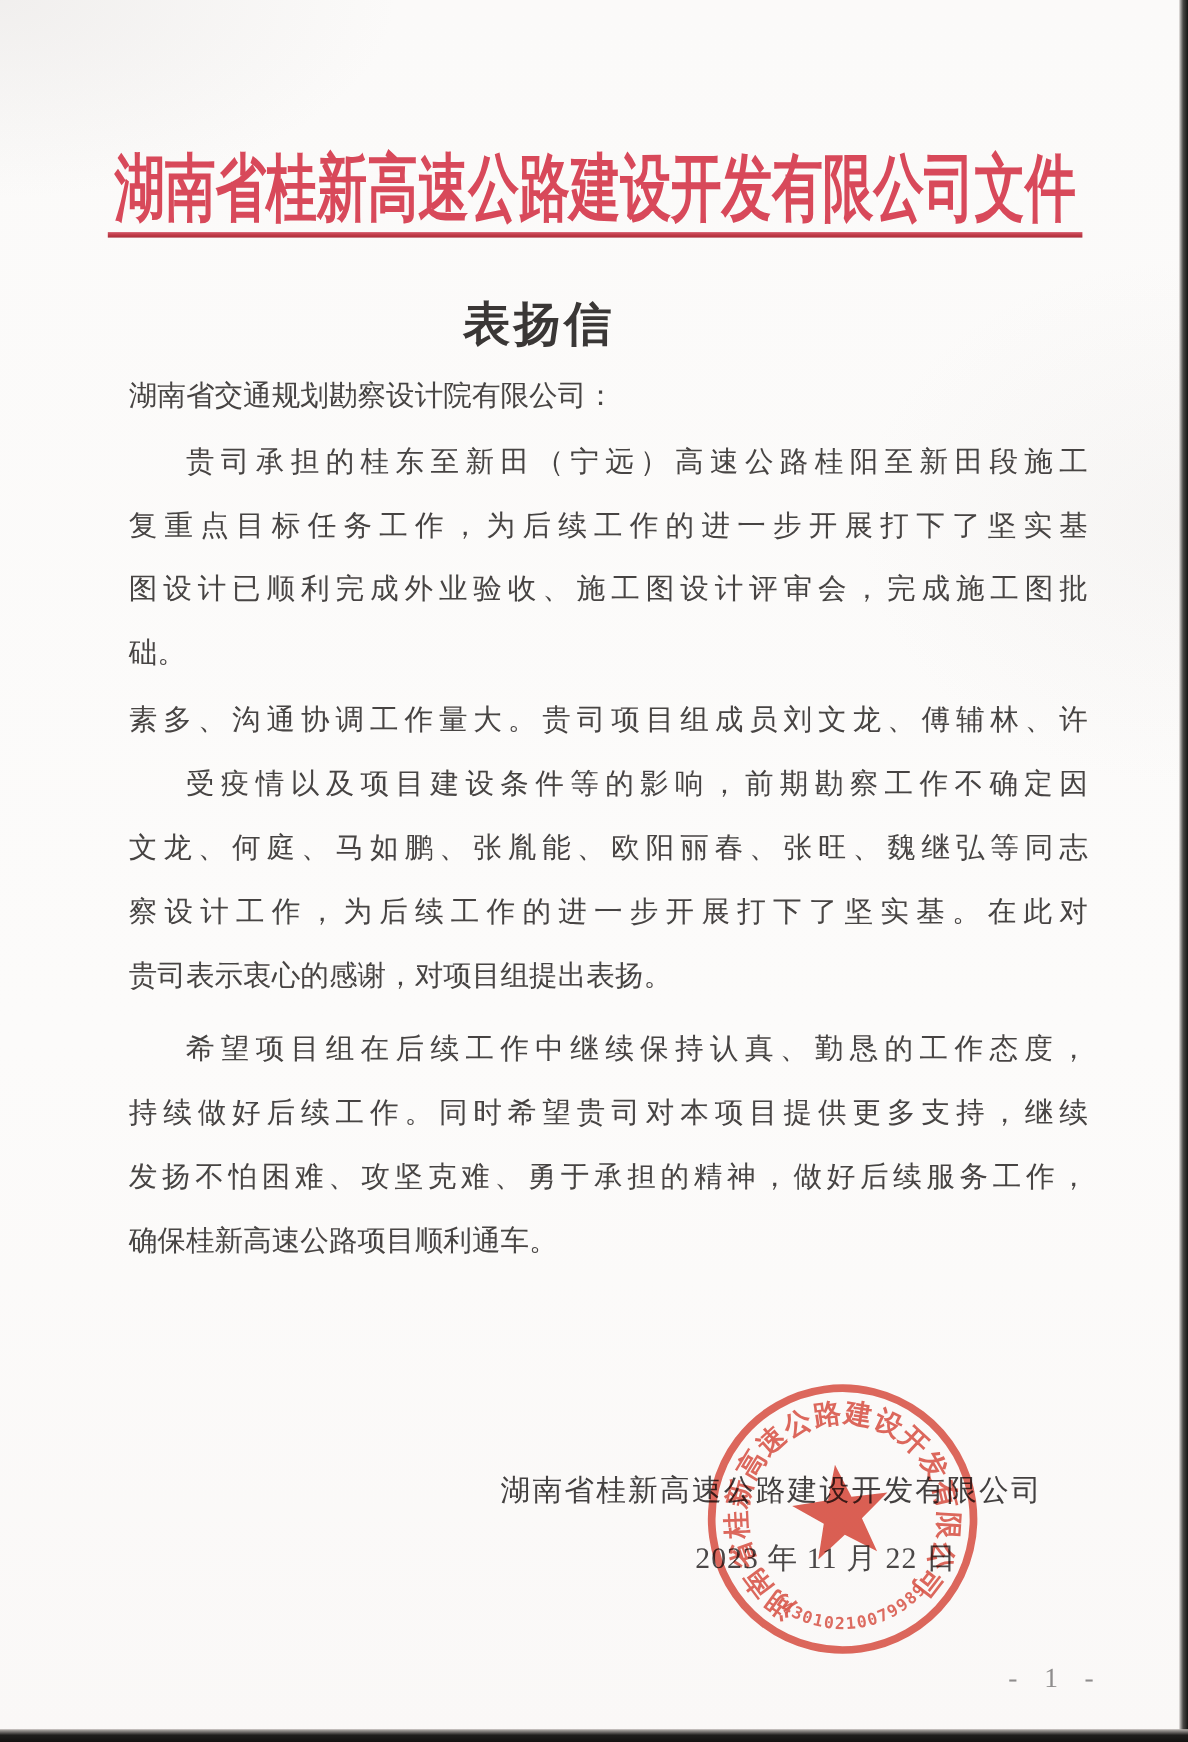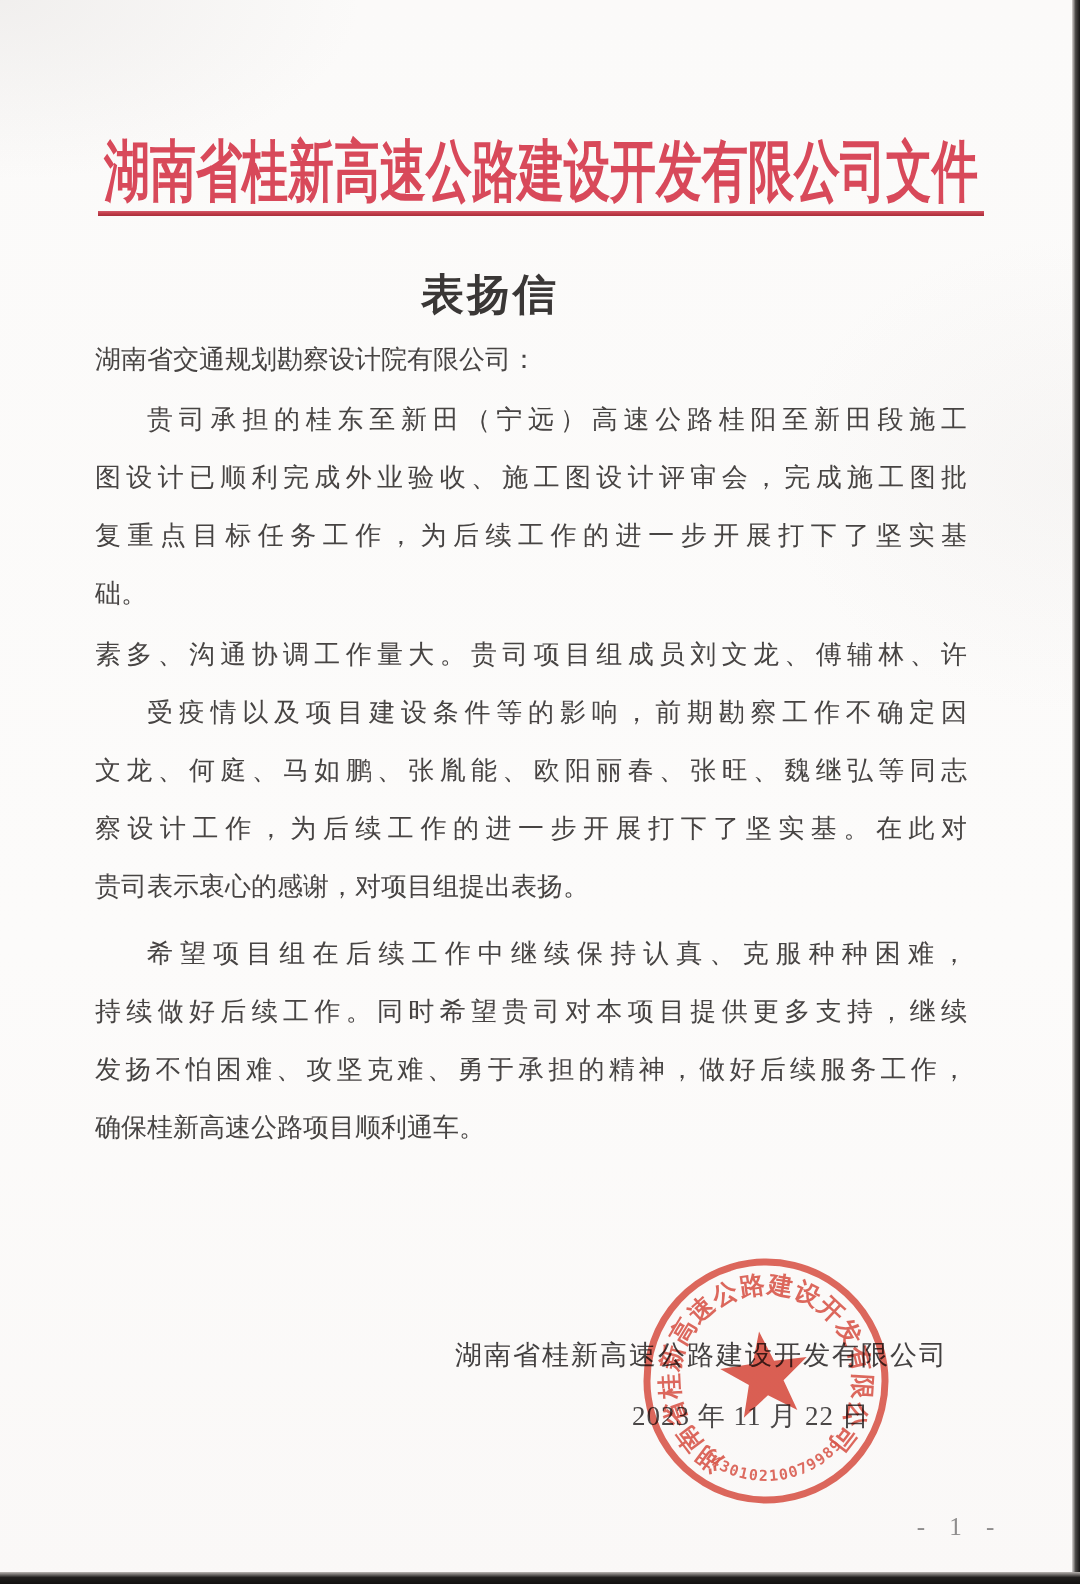--- a/index.html
+++ b/index.html
@@ -38,21 +38,21 @@
   .red-rule{
     position:absolute;top:211px;left:98px;width:886px;height:5px;
     background:linear-gradient(180deg,#d4596a 0%, var(--rule-red) 55%, #a72f3c 100%);
   }
   .doc-title{
     position:absolute;top:266px;left:0;width:980px;
     text-align:center;font-size:43px;font-weight:bold;color:var(--title-color);
     letter-spacing:3px;
   }
   .letter-body{
-    position:absolute;top:331px;left:95px;width:872px;
+    position:absolute;top:331px;left:117px;width:872px;
     font-size:26px;line-height:58px;color:var(--text);
     letter-spacing:0;
   }
   .salutation{text-align:left;}
   .para{margin:0;}
   .para-1{margin-top:2px;}
   .para-2{margin-top:3px;}
   .para-3{margin-top:9px;}
   .bline{
     text-align:justify;text-align-last:justify;
@@ -94,33 +94,33 @@
 
   <div class="red-rule"></div>
 
   <div class="doc-title">表扬信</div>
 
   <div class="letter-body">
     <div class="salutation">湖南省交通规划勘察设计院有限公司：</div>
 
   <div class="para para-1">
         <div class="bline first">贵司承担的桂东至新田（宁远）高速公路桂阳至新田段施工</div>
+        <div class="bline">复重点目标任务工作，为后续工作的进一步开展打下了坚实基</div>
         <div class="bline">图设计已顺利完成外业验收、施工图设计评审会，完成施工图批</div>
-        <div class="bline">复重点目标任务工作，为后续工作的进一步开展打下了坚实基</div>
         <div class="bline last">础。</div>
       </div>
       <div class="para para-2">
         <div class="bline">素多、沟通协调工作量大。贵司项目组成员刘文龙、傅辅林、许</div>
         <div class="bline first">受疫情以及项目建设条件等的影响，前期勘察工作不确定因</div>
         <div class="bline">文龙、何庭、马如鹏、张胤能、欧阳丽春、张旺、魏继弘等同志</div>
         <div class="bline">察设计工作，为后续工作的进一步开展打下了坚实基。在此对</div>
         <div class="bline last">贵司表示衷心的感谢，对项目组提出表扬。</div>
       </div>
       <div class="para para-3">
-        <div class="bline first">希望项目组在后续工作中继续保持认真、克服种种困难，</div>
+        <div class="bline first">希望项目组在后续工作中继续保持认真、勤恳的工作态度，</div>
         <div class="bline">持续做好后续工作。同时希望贵司对本项目提供更多支持，继续</div>
         <div class="bline">发扬不怕困难、攻坚克难、勇于承担的精神，做好后续服务工作，</div>
         <div class="bline last">确保桂新高速公路项目顺利通车。</div>
       </div>
     </div>
 
   <div class="signature">湖南省桂新高速公路建设开发有限公司</div>
 
   <div class="sig-date">2023 年 11 月 22 日</div>
 

